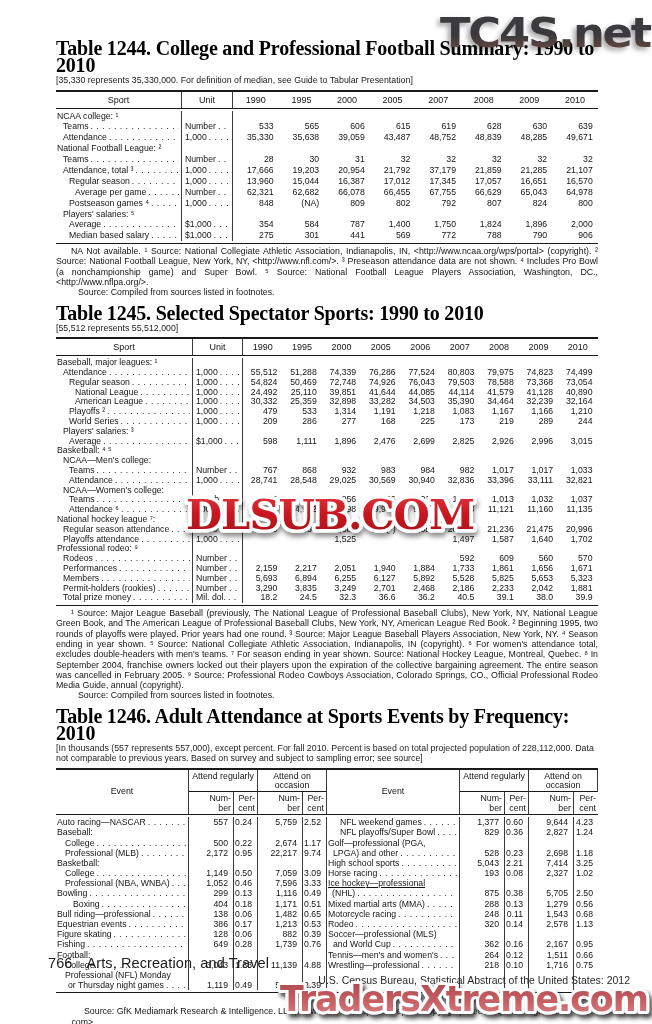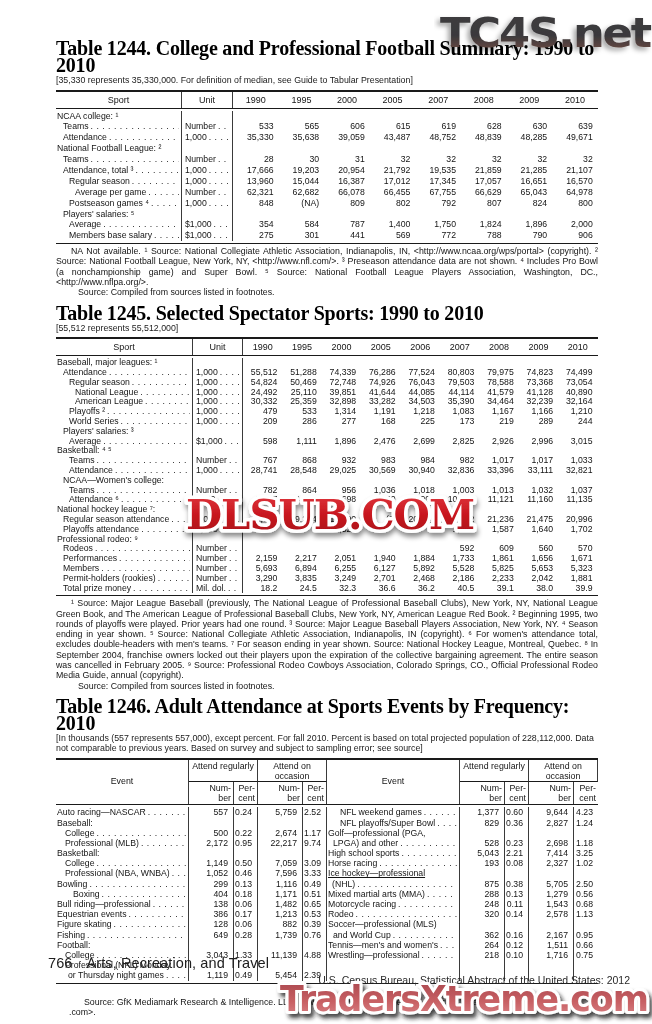--- a/index.html
+++ b/index.html
@@ -170,21 +170,21 @@
             <span class="dots"></span>
           </div>
           <div class="cell cell-unit bR">
             <span>1,000</span>
             <span class="dots"></span>
           </div>
           <div class="cell cell-val">17,666</div>
           <div class="cell cell-val">19,203</div>
           <div class="cell cell-val">20,954</div>
           <div class="cell cell-val">21,792</div>
-          <div class="cell cell-val">19,535</div>
+          <div class="cell cell-val">37,179</div>
           <div class="cell cell-val">21,859</div>
           <div class="cell cell-val">21,285</div>
           <div class="cell cell-val">21,107</div>
         </div>
         <div class="grid44">
           <div class="cell cell-label bR">
             <span style="padding-left: 12px;">Regular season</span>
             <span class="dots"></span>
           </div>
           <div class="cell cell-unit bR">
@@ -263,21 +263,21 @@
           <div class="cell cell-val">584</div>
           <div class="cell cell-val">787</div>
           <div class="cell cell-val">1,400</div>
           <div class="cell cell-val">1,750</div>
           <div class="cell cell-val">1,824</div>
           <div class="cell cell-val">1,896</div>
           <div class="cell cell-val">2,000</div>
         </div>
         <div class="grid44">
           <div class="cell cell-label bR">
-            <span style="padding-left: 12px;">Members base salary</span>
+            <span style="padding-left: 12px;">Median based salary</span>
             <span class="dots"></span>
           </div>
           <div class="cell cell-unit bR">
             <span>$1,000</span>
             <span class="dots"></span>
           </div>
           <div class="cell cell-val">275</div>
           <div class="cell cell-val">301</div>
           <div class="cell cell-val">441</div>
           <div class="cell cell-val">569</div>
@@ -472,20 +472,35 @@
           <div class="cell cell-val">2,476</div>
           <div class="cell cell-val">2,699</div>
           <div class="cell cell-val">2,825</div>
           <div class="cell cell-val">2,926</div>
           <div class="cell cell-val">2,996</div>
           <div class="cell cell-val">3,015</div>
         </div>
         <div class="grid45">
           <div class="cell cell-label bR">
             <span style="padding-left: 0px;">Basketball: ⁴ ⁵</span>
+          </div>
+          <div class="cell cell-unit bR"></div>
+          <div class="cell cell-val"></div>
+          <div class="cell cell-val"></div>
+          <div class="cell cell-val"></div>
+          <div class="cell cell-val"></div>
+          <div class="cell cell-val"></div>
+          <div class="cell cell-val"></div>
+          <div class="cell cell-val"></div>
+          <div class="cell cell-val"></div>
+          <div class="cell cell-val"></div>
+        </div>
+        <div class="grid45">
+          <div class="cell cell-label bR">
+            <span style="padding-left: 6px;">NCAA—Men's college:</span>
           </div>
           <div class="cell cell-unit bR"></div>
           <div class="cell cell-val"></div>
           <div class="cell cell-val"></div>
           <div class="cell cell-val"></div>
           <div class="cell cell-val"></div>
           <div class="cell cell-val"></div>
           <div class="cell cell-val"></div>
           <div class="cell cell-val"></div>
           <div class="cell cell-val"></div>

